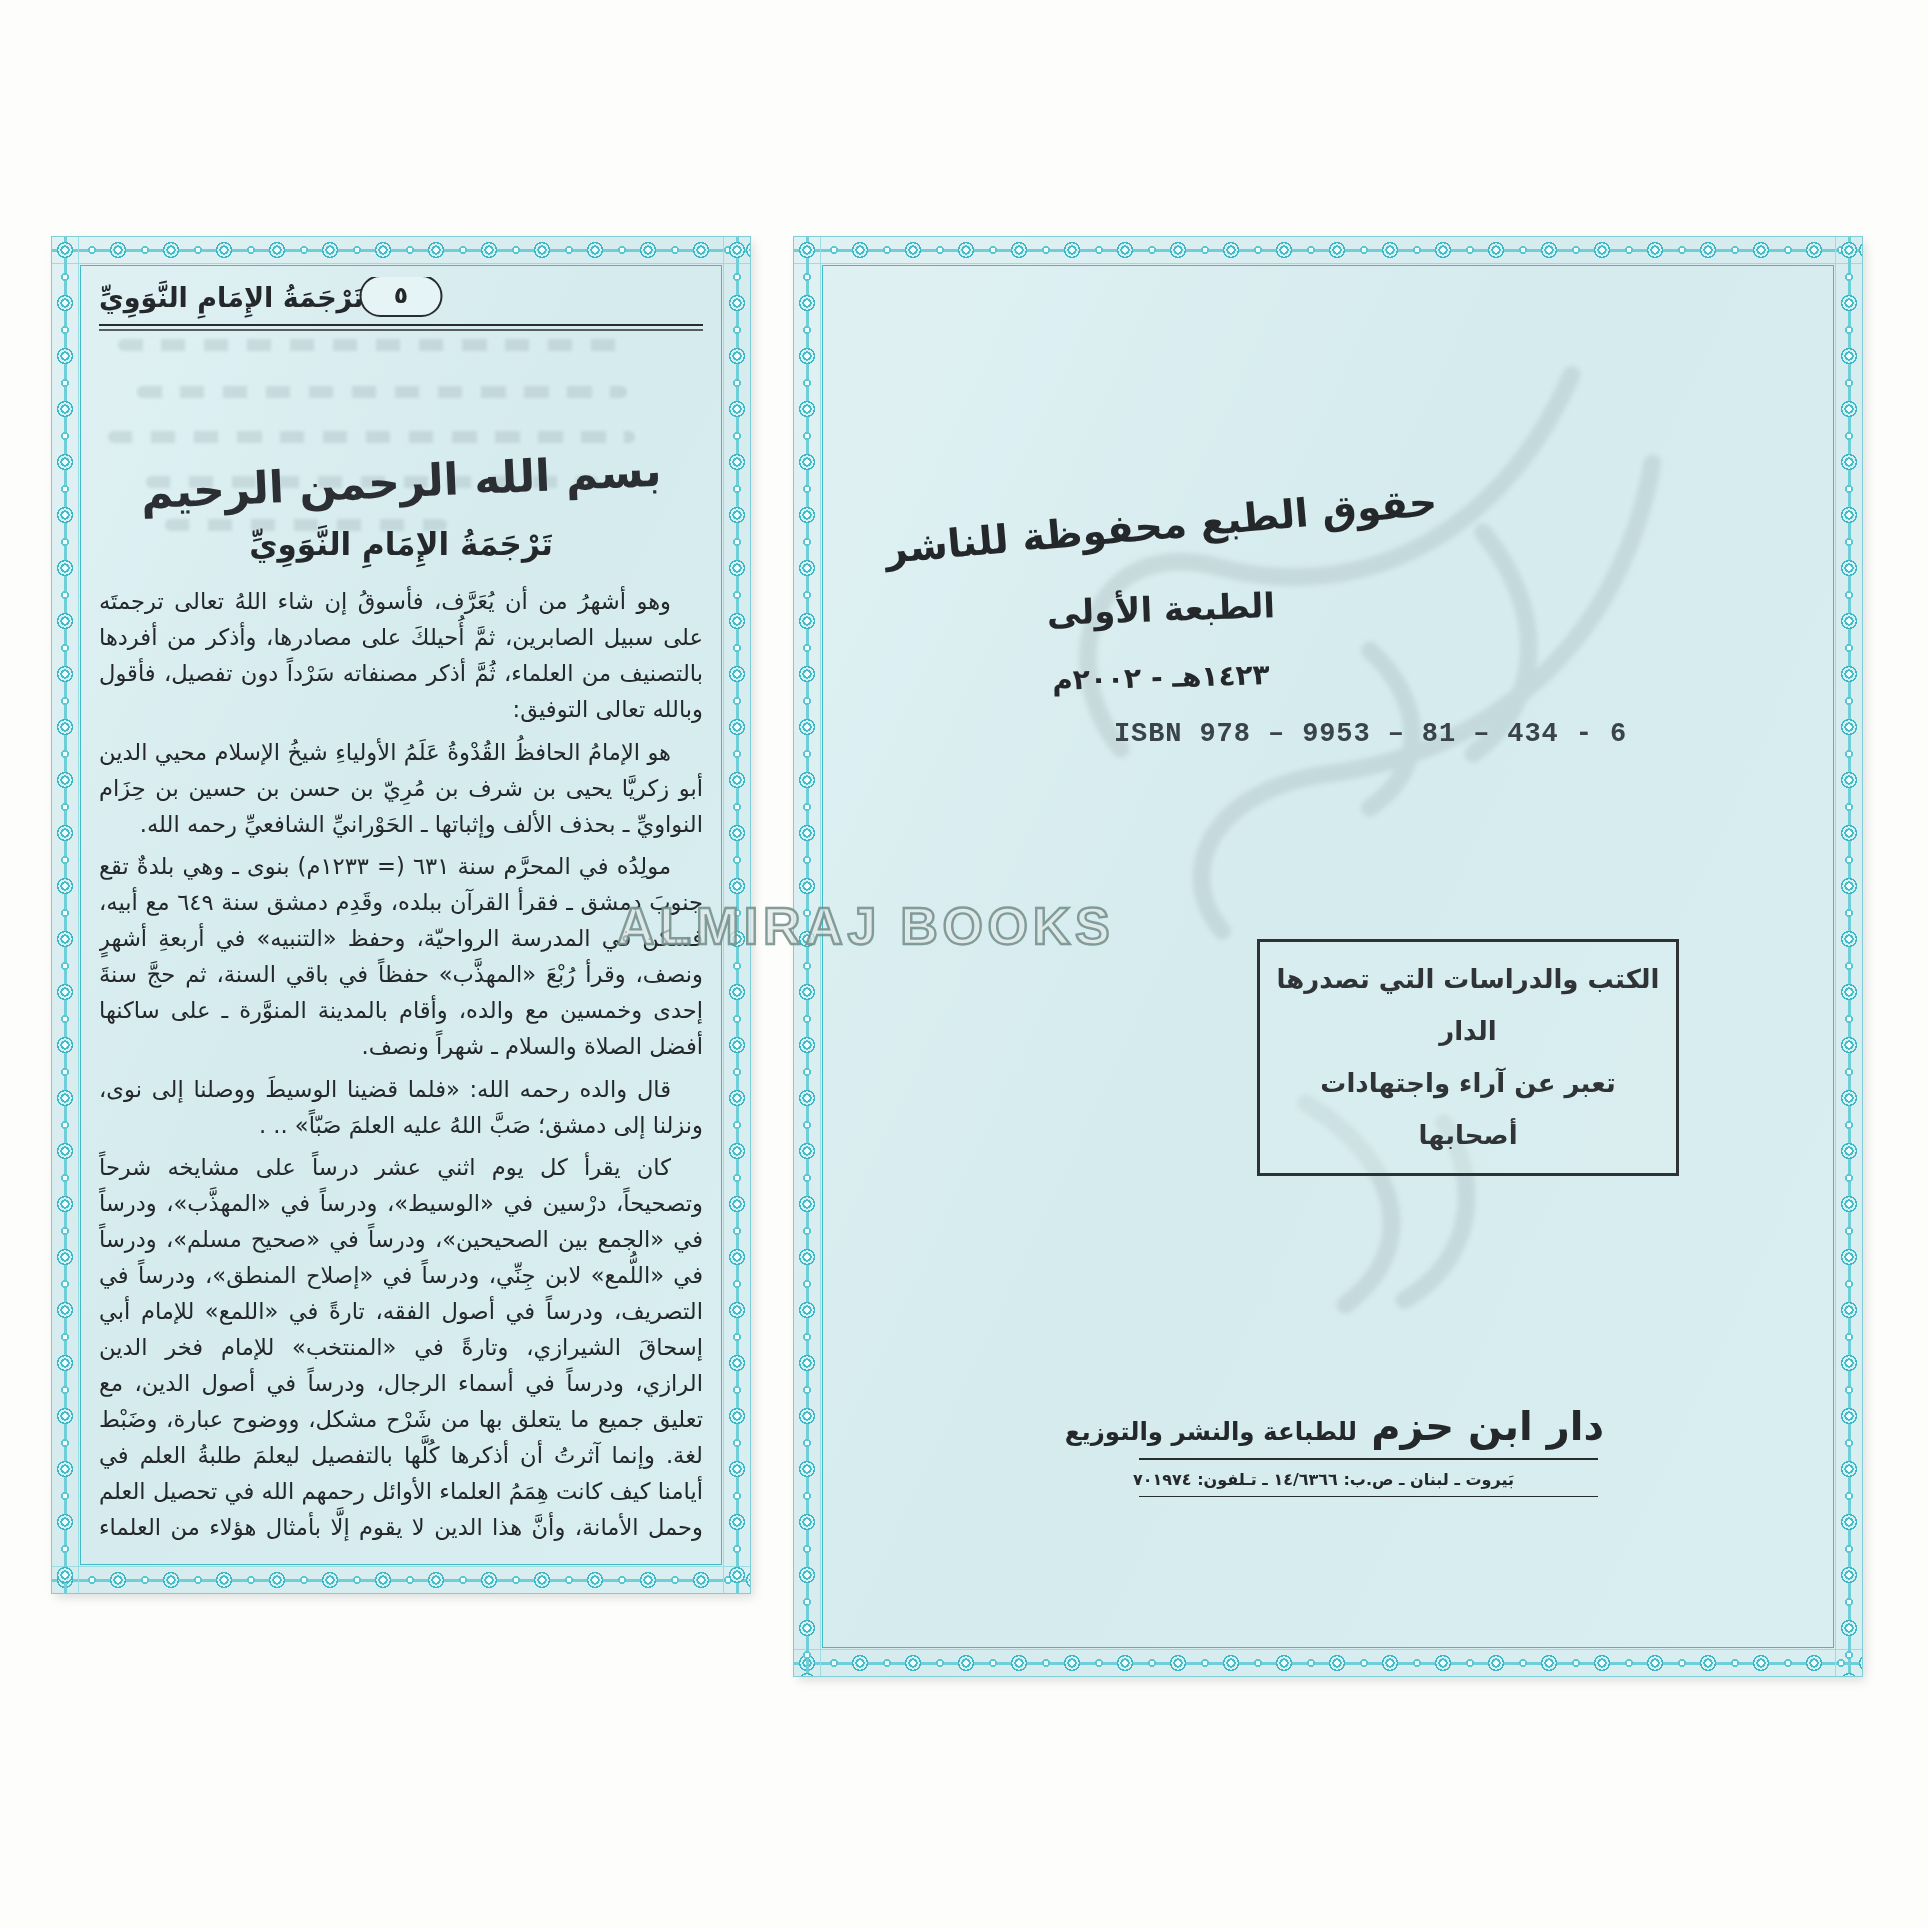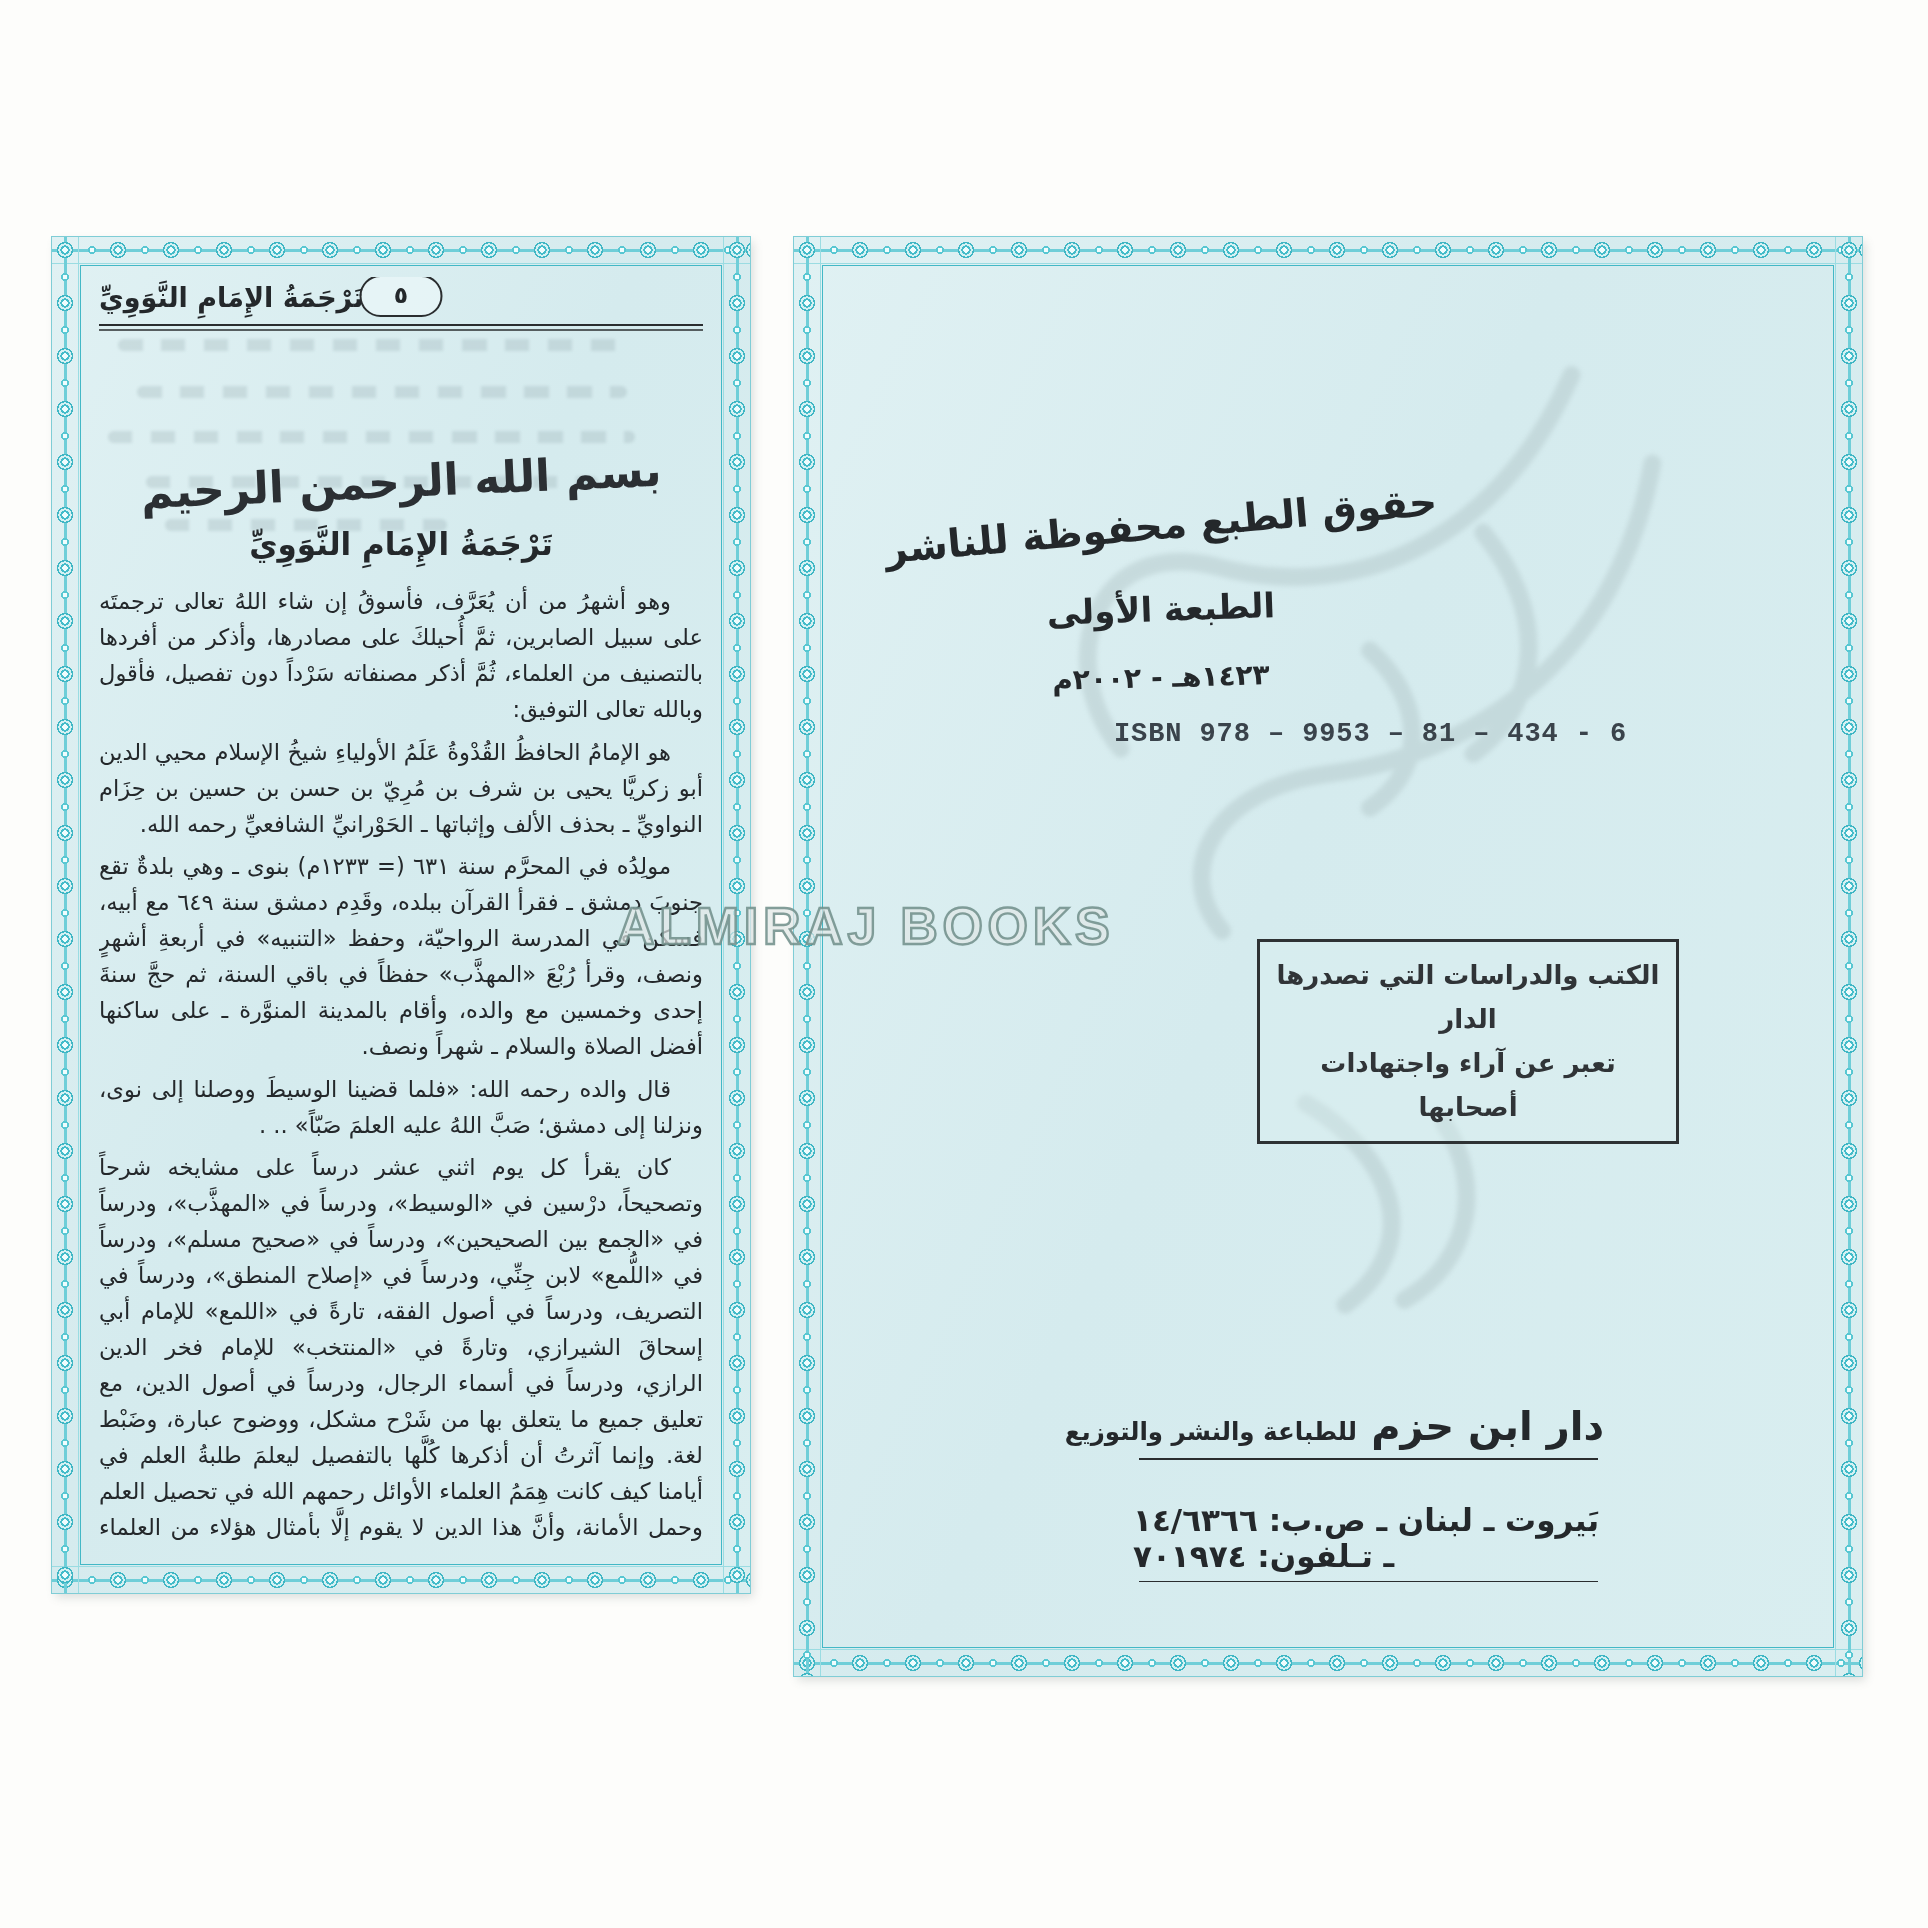--- a/index.html
+++ b/index.html
@@ -80,30 +80,30 @@
   .rp-edition{top:352px;font-size:34px;font-weight:bold;transform:rotate(-2deg);}
   .rp-date{top:424px;font-size:28px;font-weight:bold;transform:rotate(-1.5deg);}
   .rp-isbn{
     position:absolute;top:482px;left:320px;width:546px;direction:ltr;
     font-family:Liberation Mono, monospace;font-weight:bold;
     font-size:27px;color:#3a434b;letter-spacing:0.9px;
   }
   .disclaimer-box{
     position:absolute;top:702px;left:463px;width:401px;
     border:3.3px solid #2e3234;padding:11.3px 7.5px;
-    text-align:center;font-size:26px;font-weight:bold;line-height:44px;color:#303437;
+    text-align:center;font-size:26px;font-weight:bold;line-height:52px;color:#303437;
     background:rgba(222,240,242,.35);
   }
   .pub-block{position:absolute;top:1166px;left:339px;width:471px;text-align:left;}
   .pub-name-line{white-space:nowrap;}
   .pub-name{font-size:40px;font-weight:bold;letter-spacing:-0.9px;}
   .pub-desc{font-size:24.5px;font-weight:bold;margin-right:9.4px;}
   .pub-rule{border:none;border-top:2.4px solid #2a2d2f;margin:9.4px 5.6px 0 5.6px;}
   .pub-rule-thin{border-top-width:1.9px;margin-top:0;}
-  .pub-address{font-size:31px;font-weight:bold;padding:9.4px 0 7.5px 0;letter-spacing:0.5px;margin-top:32px;}
+  .pub-address{font-size:16px;font-weight:bold;padding:9.4px 0 7.5px 0;letter-spacing:0.5px;}
 
   
   .rp-ghost{position:absolute;inset:0;z-index:1;filter:blur(2.4px);opacity:.38;}
 
   
   #watermark{
     position:absolute;left:617px;top:896px;z-index:5;white-space:nowrap;
     font-family:Liberation Sans, sans-serif;font-weight:bold;
     font-size:52px;letter-spacing:4.7px;
     color:rgba(255,255,255,.55);

